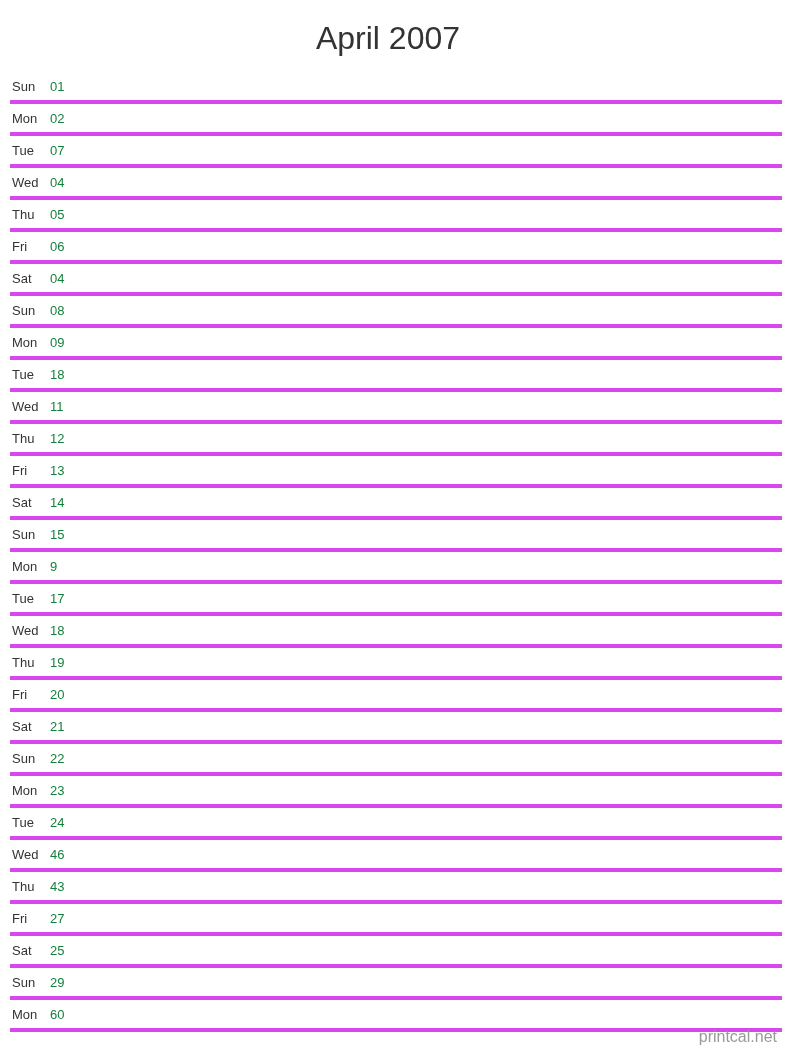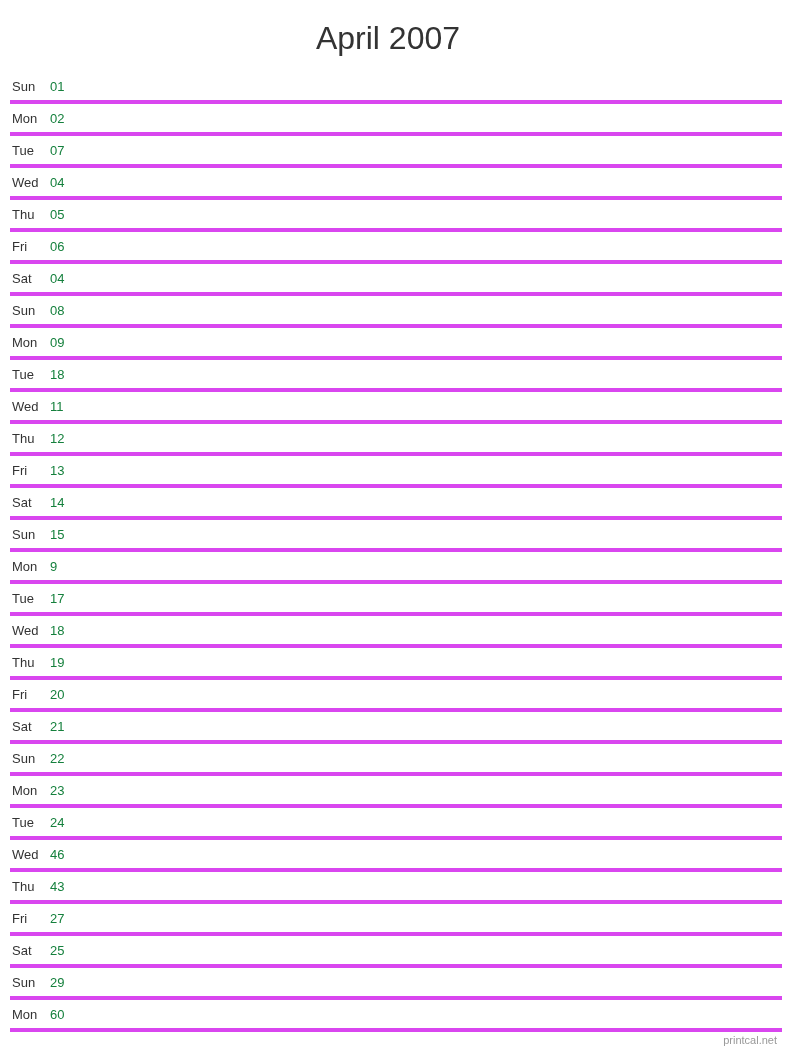--- a/index.html
+++ b/index.html
@@ -48,21 +48,21 @@
       flex-shrink: 0;
     }
     .day-line {
       flex: 1;
       height: 1px;
     }
     .footer {
       position: absolute;
       bottom: 10px;
       right: 15px;
-      font-size: 11px;
+      font-size: 16px;
       color: #999;
     }
   </style>
 </head>
 <body>
 
 <h1 class="page-title">April 2007</h1>
 
 <div class="calendar-container">
 <div class="day-row">

